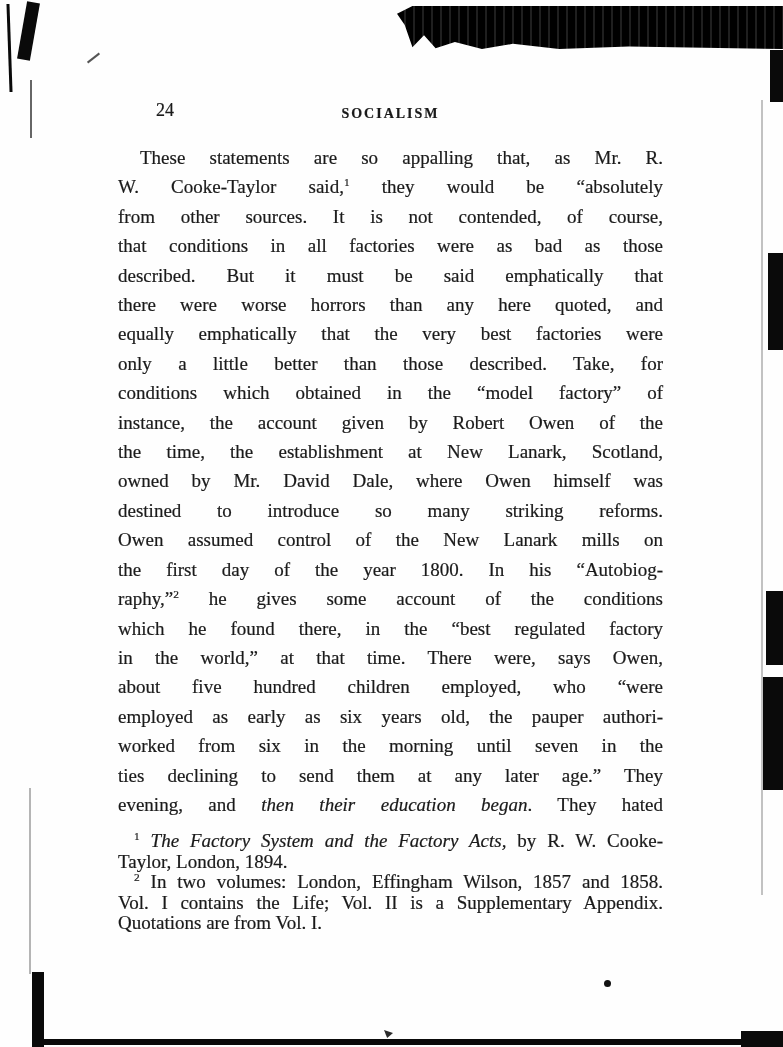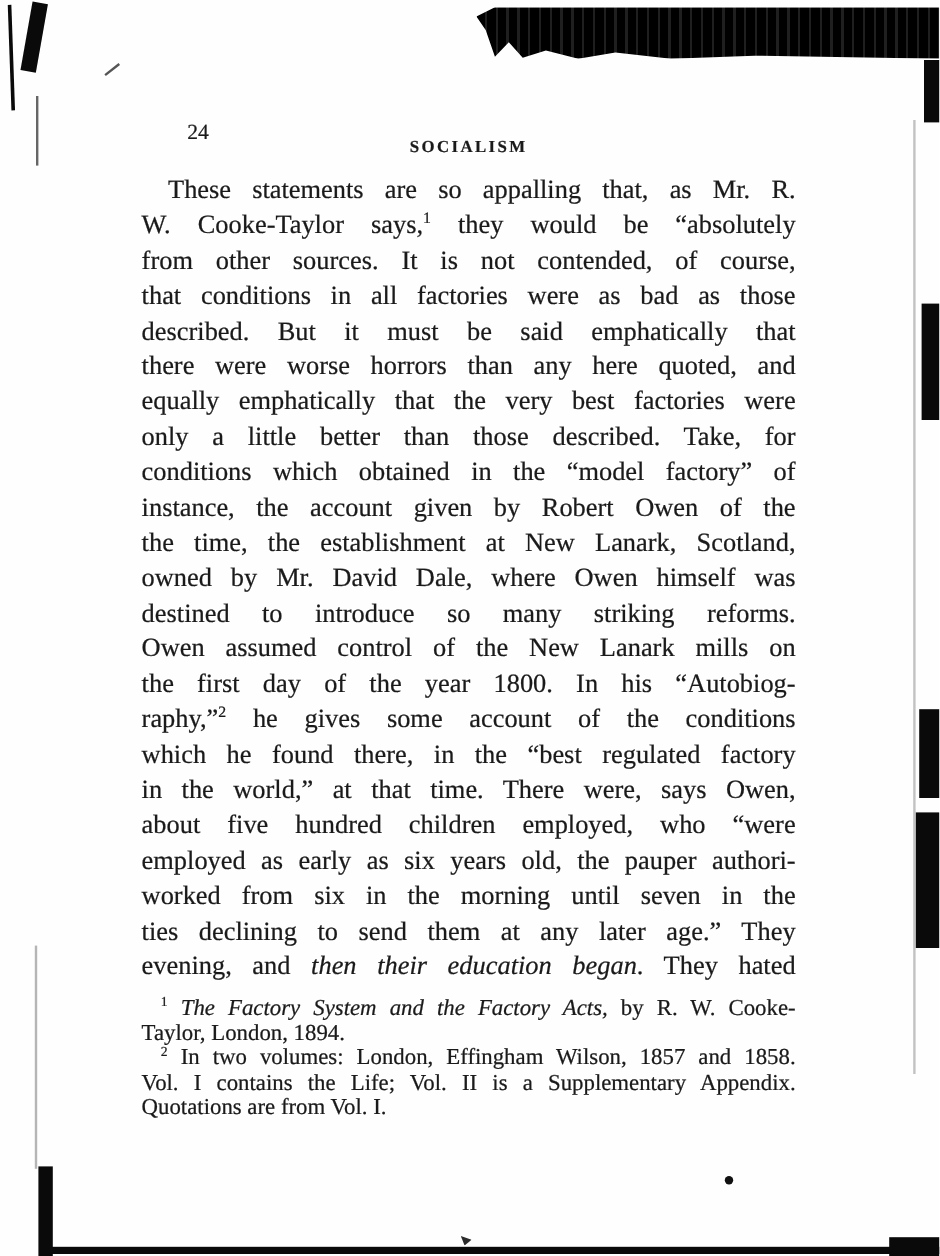--- a/index.html
+++ b/index.html
@@ -9,23 +9,23 @@
     background:#fefefe; overflow:hidden;
     font-family:"Liberation Serif","DejaVu Serif",serif;
     color:#1a1a1a;
   }
   .content {
     position:absolute; left:118px; top:100px; width:545px;
     -webkit-text-stroke:0.2px currentColor;
   }
   .pagehead { position:relative; height:43px; }
   .pagenum { position:absolute; left:2px; top:0; font-size:18px; font-weight:normal;margin-left:36px; }
-  .runhead { position:absolute; left:0; right:0; top:16px; text-align:center;
+  .runhead { position:absolute; left:0; right:0; top:6px; text-align:center;
              font-size:14px; font-weight:bold; letter-spacing:2px; }
-  .bodytext { font-size:22px; line-height:29.4px; }
+  .bodytext { font-size:19px; line-height:29.4px; }
   .tline { text-align:justify; text-align-last:justify; }
   .tline.nojust { text-align-last:left; }
   .bodytext .tline.indent { text-indent:22px; }
   .footnotes { margin-top:12px; font-size:19px; line-height:20.4px; }
   .footnotes .tline.indent { text-indent:16px; }
   sup.fn { font-size:0.6em; vertical-align:super; line-height:0; }
   .it { font-style:italic; }
 
   
   .art { position:absolute; background:#0a0a0a; z-index:2; }
@@ -74,21 +74,21 @@
   <div class="art corner-br"></div>
   <div class="art mark-bc"></div>
 
   <div class="content">
     <div class="pagehead">
       <span class="pagenum">24</span>
       <span class="runhead">SOCIALISM</span>
     </div>
     <div class="bodytext">
         <div class="tline indent"><span>These statements are so appalling that, as Mr. R.</span></div>
-        <div class="tline"><span>W. Cooke-Taylor says,</span><sup class="fn">1</sup><span> they would be “absolutely</span></div>
+        <div class="tline"><span>W. Cooke-Taylor said,</span><sup class="fn">1</sup><span> they would be “absolutely</span></div>
         <div class="tline"><span>from other sources.  It is not contended, of course,</span></div>
         <div class="tline"><span>that conditions in all factories were as bad as those</span></div>
         <div class="tline"><span>described.  But it must be said emphatically that</span></div>
         <div class="tline"><span>there were worse horrors than any here quoted, and</span></div>
         <div class="tline"><span>equally emphatically that the very best factories were</span></div>
         <div class="tline"><span>only a little better than those described.  Take, for</span></div>
         <div class="tline"><span>conditions which obtained in the “model factory” of</span></div>
         <div class="tline"><span>instance, the account given by Robert Owen of the</span></div>
         <div class="tline"><span>the time, the establishment at New Lanark, Scotland,</span></div>
         <div class="tline"><span>owned by Mr. David Dale, where Owen himself was</span></div>

